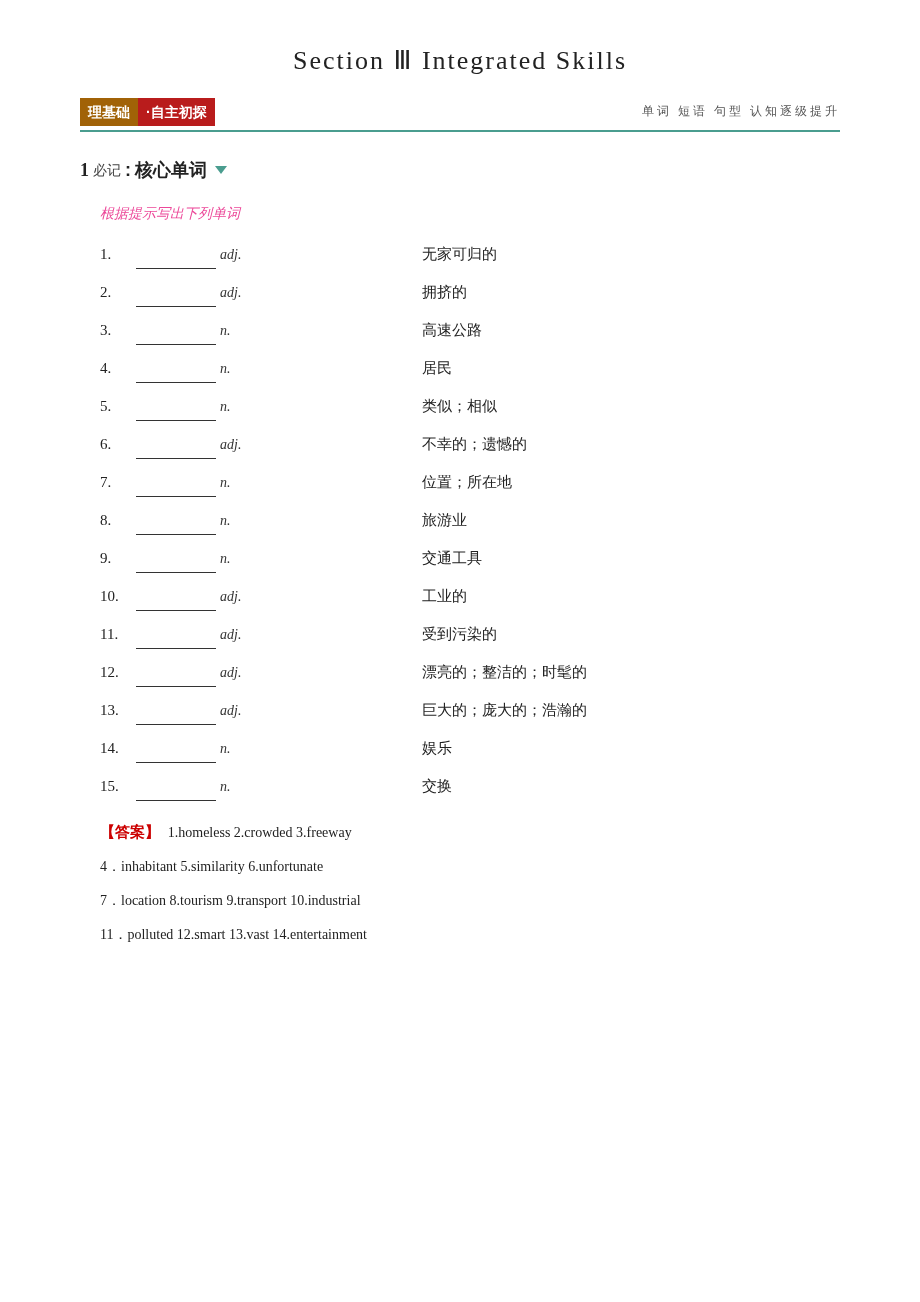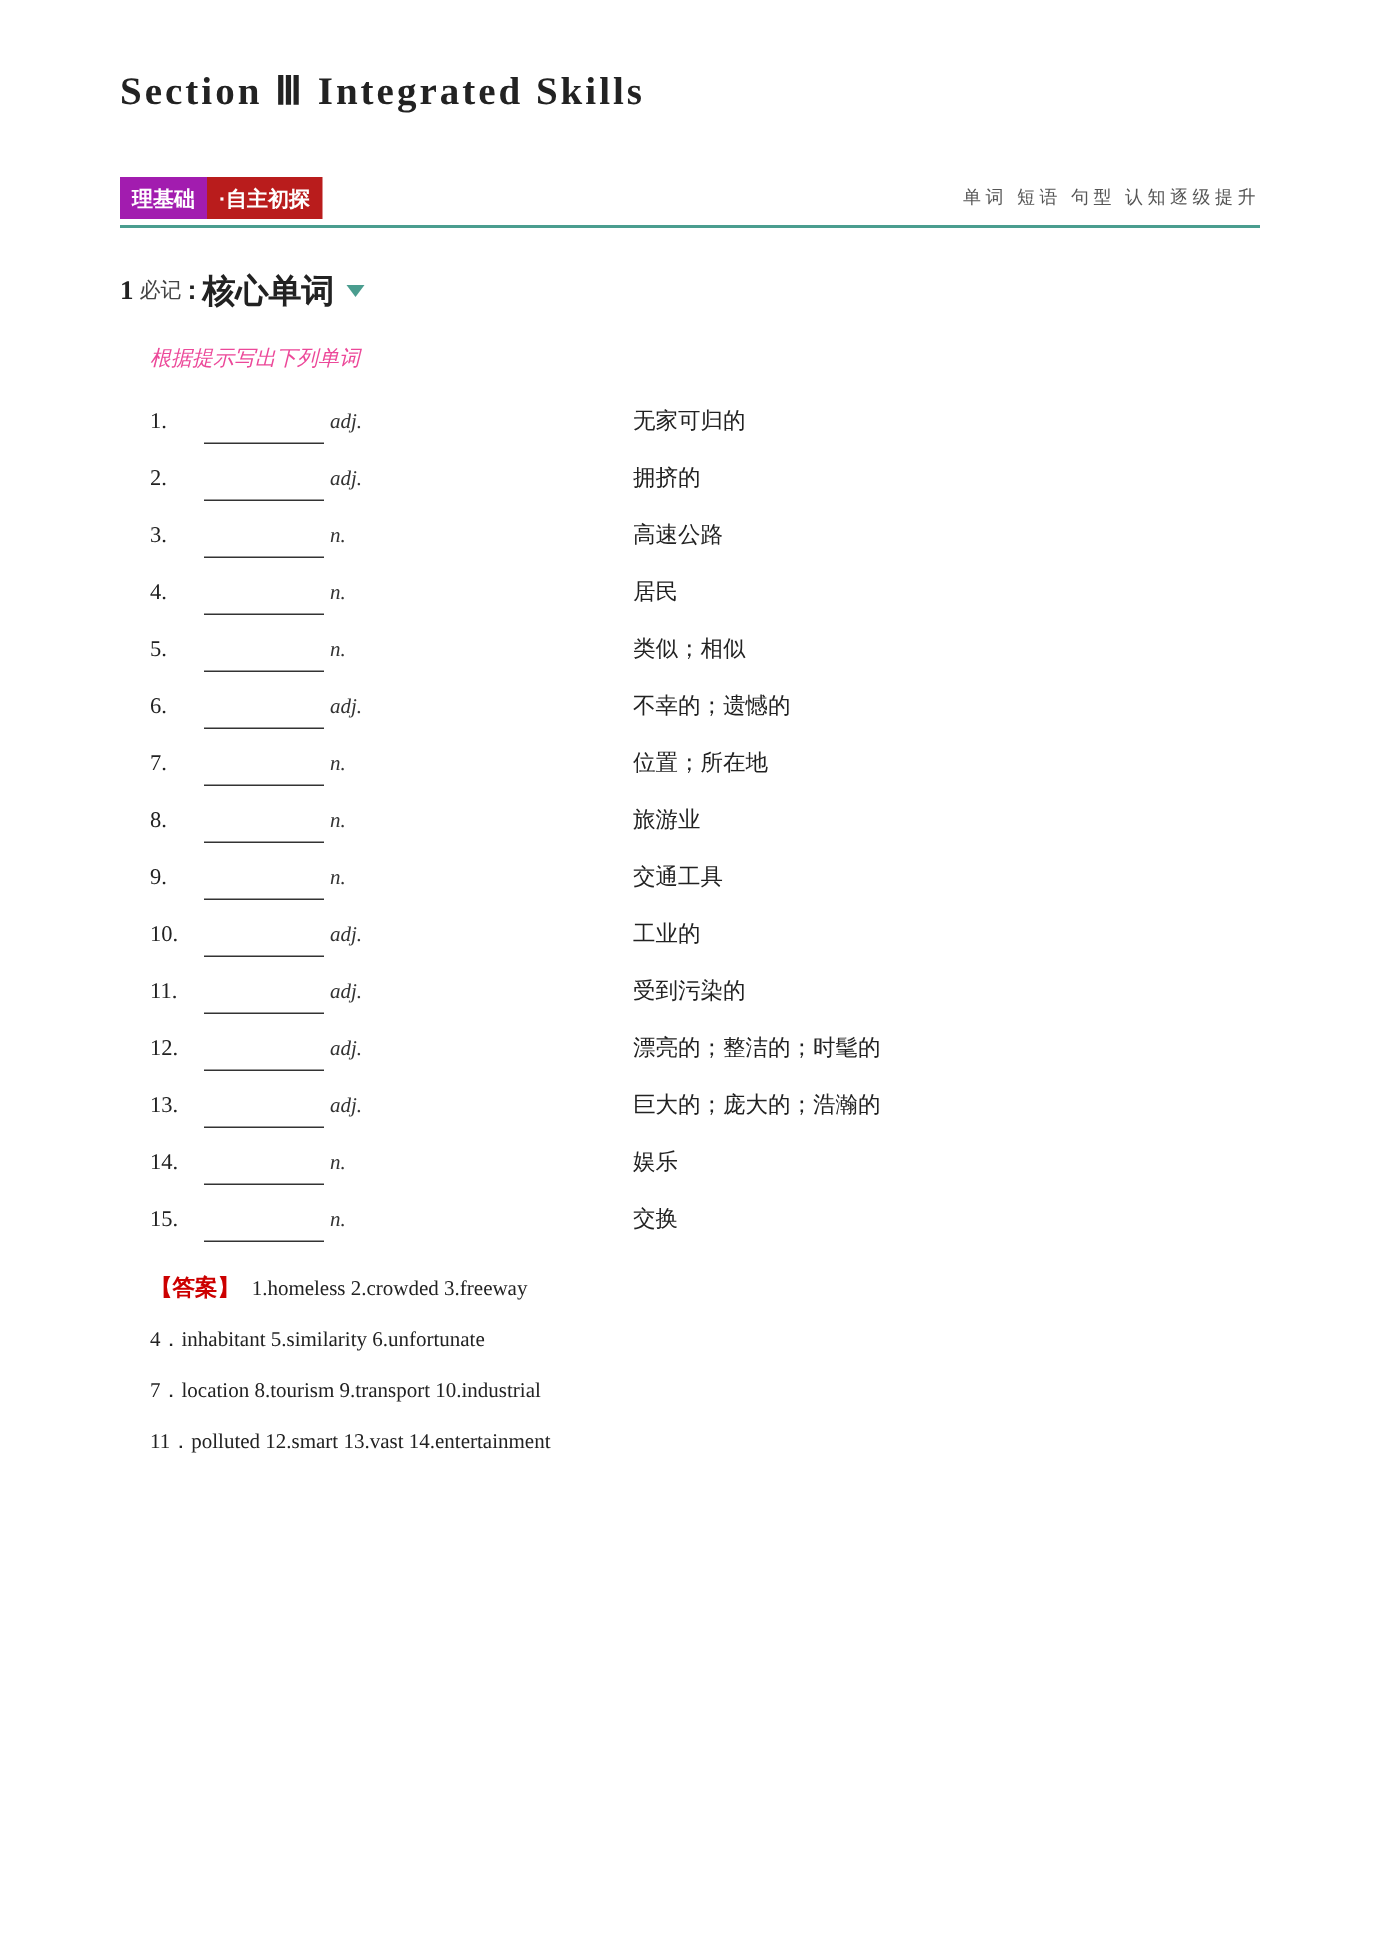--- a/index.html
+++ b/index.html
@@ -13,45 +13,45 @@
       font-family: "SimSun", "宋体", serif;
       width: 920px;
       min-height: 1302px;
       padding: 40px 80px;
       color: #222;
       font-size: 15px;
       line-height: 1.6;
     }
 
     .page-title {
-      text-align: left;
+      text-align: center;
       font-size: 26px;
-      font-weight: bold;
+      font-weight: normal;
       font-family: "Times New Roman", serif;
-      margin-bottom: 36px;
+      margin-bottom: 16px;
       letter-spacing: 2px;
     }
 
     .section-banner {
       display: flex;
       align-items: center;
       justify-content: space-between;
       margin-bottom: 24px;
       border-bottom: 2px solid #4a9d8f;
       padding-bottom: 4px;
     }
 
     .banner-left {
       display: flex;
       align-items: center;
       gap: 0;
     }
 
     .banner-tag-1 {
-      background: #a21caf;
+      background: #a16207;
       color: #fff;
       font-size: 14px;
       font-weight: bold;
       padding: 3px 8px;
       font-family: "SimHei", sans-serif;
     }
 
     .banner-tag-2 {
       background: #b91c1c;
       color: #fff;
@@ -83,21 +83,21 @@
       font-size: 14px;
       color: #444;
       font-weight: normal;
     }
 
     .subtitle-colon {
       font-size: 18px;
     }
 
     .subtitle-bold {
-      font-size: 22px;
+      font-size: 18px;
       font-weight: bold;
     }
 
     .triangle-indicator {
       width: 0;
       height: 0;
       border-left: 6px solid transparent;
       border-right: 6px solid transparent;
       border-top: 8px solid #4a9d8f;
       display: inline-block;

